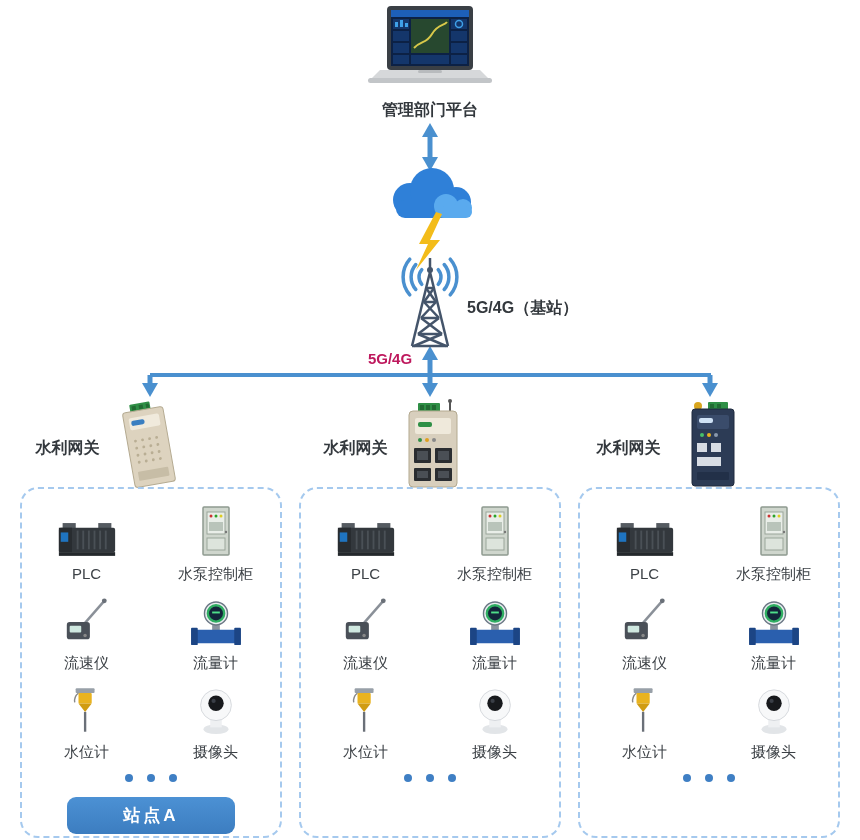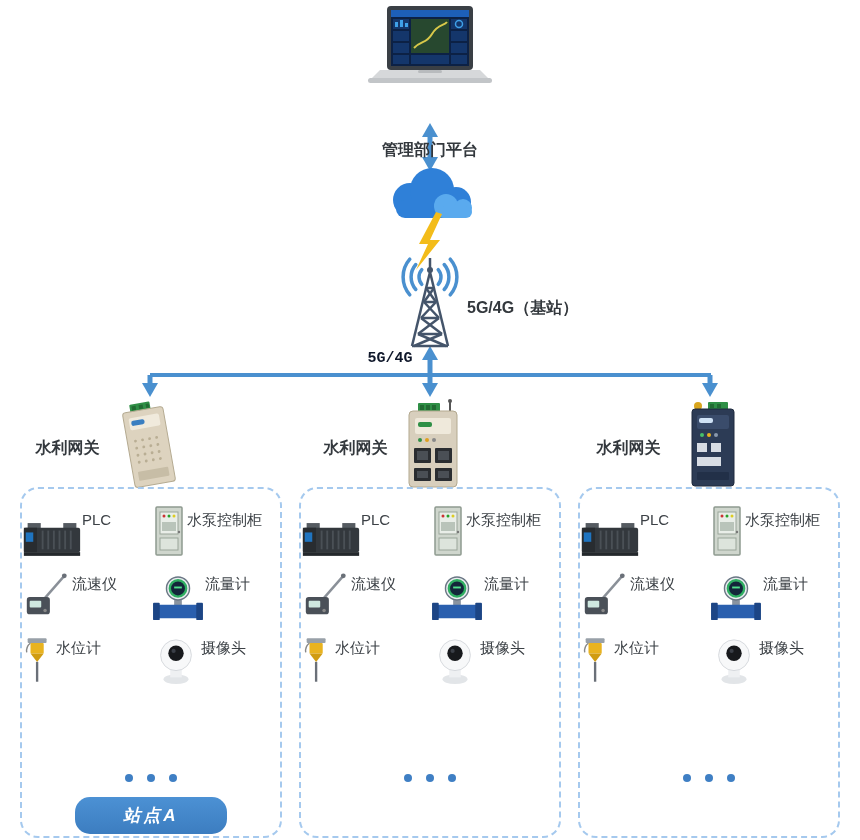--- a/index.html
+++ b/index.html
@@ -1,38 +1,38 @@
 <!DOCTYPE html>
 <html><head>
 <meta charset="utf-8">
 <style>
   * { margin:0; padding:0; box-sizing:border-box; }
   html,body { background:#ffffff; }
   body { font-family:"Liberation Sans","DejaVu Sans",sans-serif; color:#33383d; }
   .canvas { position:relative; width:860px; height:840px; background:#fff; overflow:hidden; }
   .abs { position:absolute; }
   .lbl { font-weight:bold; font-size:16px; color:#33383d; text-align:center; white-space:nowrap; }
-  .lbl-sm { font-weight:bold; font-size:15px; color:#0f172a; text-align:center; white-space:nowrap;font-family:Liberation Mono, monospace; }
+  .lbl-sm { font-weight:bold; font-size:15px; color:#be185d; text-align:center; white-space:nowrap; }
   .connectors { position:absolute; left:0; top:0; z-index:1; pointer-events:none; }
   .fg { z-index:2; }
 
   .site { position:absolute; top:487px; width:262px; height:351px;
           border:2px dashed #a5c9ee; border-radius:18px; z-index:2; }
   .dev-grid { position:absolute; top:16px; left:0; right:0;
               display:grid; grid-template-columns:1fr 1fr; row-gap:10px; }
-  .device { display:flex; flex-direction:row; align-items:flex-start; }
+  .device { display:flex; flex-direction:column; align-items:center; }
   .icon-box { height:54px; display:flex; align-items:flex-end; justify-content:center; }
   .device-label { font-size:15px; color:#3c4146; text-align:center; margin-top:6px; }
   .dots { position:absolute; bottom:54px; left:0; right:0; display:flex; justify-content:center; gap:14px; }
   .dot { width:8px; height:8px; border-radius:50%; background:#3f7fc4; }
   .site-btn { position:absolute; bottom:2px; left:50%; transform:translateX(-50%);
-              width:152px; height:37px; border-radius:15px;
+              width:168px; height:37px; border-radius:9px;
               background:linear-gradient(180deg,#4c91d4,#3c7dc0);
               color:#fff; font-weight:bold; font-size:17px; letter-spacing:3px;
-              display:flex; align-items:center; justify-content:center; cursor:pointer;font-style:italic; }
+              display:flex; align-items:center; justify-content:center; cursor:pointer; }
   .tilt { transform:rotate(-10deg); }
 </style>
 </head>
 <body>
 
 <svg width="0" height="0" style="position:absolute" aria-hidden="true">
   <defs>
     <symbol id="sym-laptop" viewBox="0 0 140 92">
       <rect x="27" y="2" width="86" height="64" rx="4" fill="#3a3f45"></rect>
       <rect x="31" y="6" width="78" height="56" fill="#0c2145"></rect>
@@ -257,21 +257,21 @@
       <line x1="710" y1="375" x2="710" y2="385"></line>
       <polygon points="710,397 702,383 718,383" stroke="none"></polygon>
     </g>
   </svg>
 
   <div class="abs fg" style="left:360px; top:4px;">
     <svg width="140" height="92">
         <use href="#sym-laptop" width="100%" height="100%"></use>
       </svg>
   </div>
-  <div class="abs fg lbl" style="left:350px; top:100px; width:160px;margin-top:40px;">管理部门平台</div>
+  <div class="abs fg lbl" style="left:350px; top:100px; width:160px;">管理部门平台</div>
 
   <div class="abs fg" style="left:374px; top:156px;">
     <svg width="112" height="118">
         <use href="#sym-cloud" width="100%" height="100%"></use>
       </svg>
   </div>
 
   <div class="abs fg" style="left:360px; top:256px;">
     <svg width="140" height="92">
         <use href="#sym-tower" width="100%" height="100%"></use>

